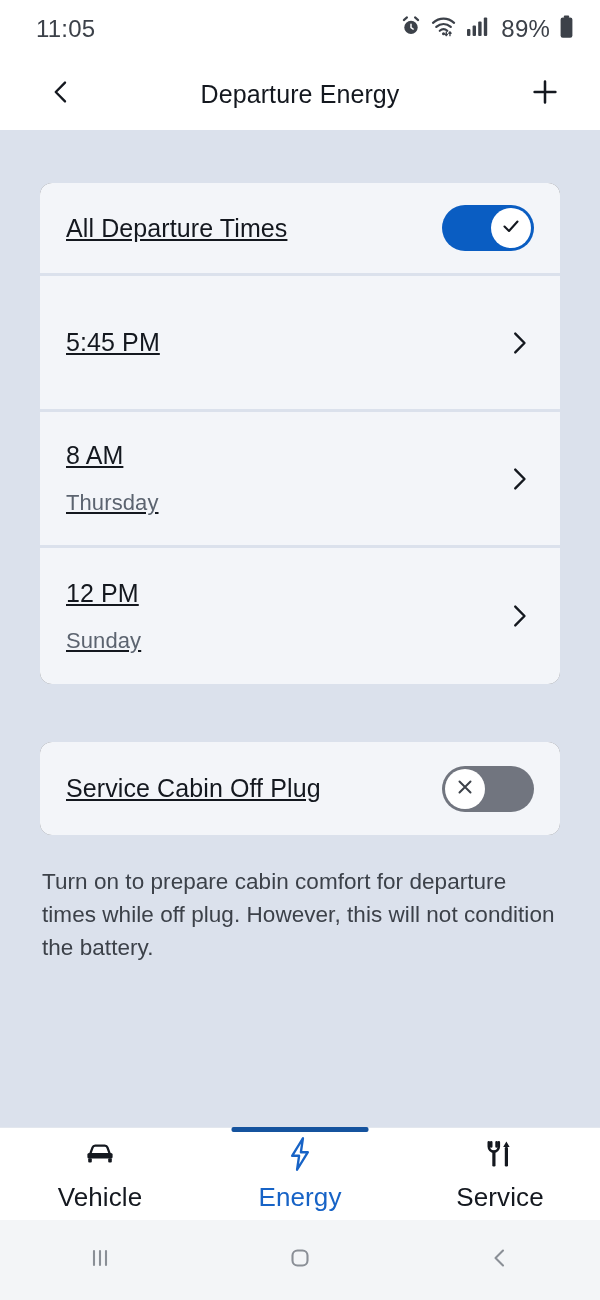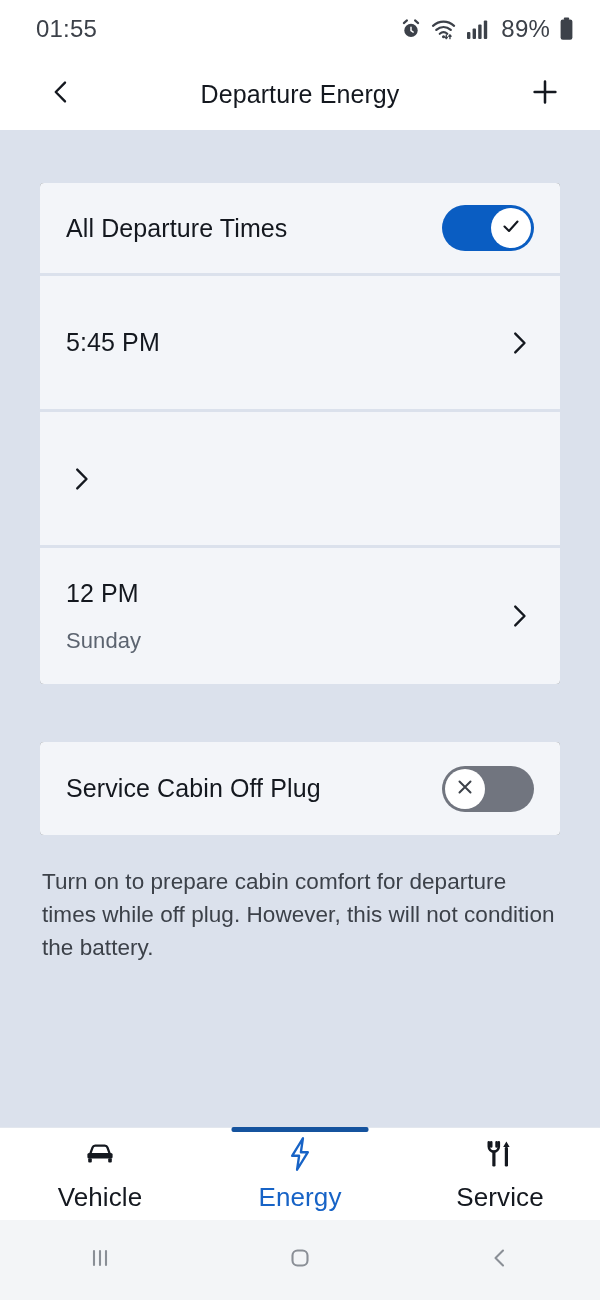--- a/index.html
+++ b/index.html
@@ -35,21 +35,20 @@
     padding: 0 26px 0 36px;
     flex: 0 0 auto;
   }
   .status-time {
     font-size: 24px;
     color: #3c4149;
     letter-spacing: 0.2px;
   }
   .status-icons {
     display: flex;
-    align-items: center;
     gap: 9px;
   }
   .status-icons svg { display: block; }
   .battery-pct {
     font-size: 24px;
     color: #3c4149;
     letter-spacing: 0.2px;
     margin-left: 2px;
   }
 
@@ -85,22 +84,23 @@
   
   .content {
     flex: 1 1 auto;
     background: #dbe1ec;
     padding: 53px 40px 0 40px;
     overflow: hidden;
   }
 
   .card {
     background: #737373;
-    border-radius: 4px;
+    border-radius: 12px;
     overflow: hidden;
+    text-decoration: underline;
   }
 
   .row {
     background: #f3f5f9;
     display: flex;
     align-items: center;
     padding: 0 26px;
     position: relative;
   }
 
@@ -222,21 +222,21 @@
     justify-content: center;
     cursor: pointer;
   }
 </style>
 </head>
 <body>
 
 <div class="phone">
 
   <div class="status-bar">
-    <div class="status-time">01:55</div>
+    <div class="status-time">11:05</div>
     <div class="status-icons">
 
       <span>
         <svg width="22" height="22" viewBox="0 0 24 24" fill="none">
           <circle cx="12" cy="13.5" r="7.3" fill="#3c4149"></circle>
           <path d="M12 10v3.7l2.4 1.6" stroke="#ffffff" stroke-width="1.6" stroke-linecap="round"></path>
           <path d="M4.2 5.6 7.6 2.6M19.8 5.6 16.4 2.6" stroke="#3c4149" stroke-width="2.3" stroke-linecap="round"></path>
         </svg>
       </span>
 
@@ -309,20 +309,24 @@
           <div class="time-main">5:45 PM</div>
         </div>
         <span>
           <svg class="chev-right" viewBox="0 0 24 24" fill="none">
             <path d="M9 4.5 16.4 12 9 19.5" stroke="#14181f" stroke-width="1.9" stroke-linecap="round" stroke-linejoin="round"></path>
           </svg>
         </span>
       </div>
 
       <div class="row row-time row-sep">
+        <div class="time-block">
+          <div class="time-main">8 AM</div>
+          <div class="time-sub">Thursday</div>
+        </div>
         <span>
           <svg class="chev-right" viewBox="0 0 24 24" fill="none">
             <path d="M9 4.5 16.4 12 9 19.5" stroke="#14181f" stroke-width="1.9" stroke-linecap="round" stroke-linejoin="round"></path>
           </svg>
         </span>
       </div>
 
       <div class="row row-time">
         <div class="time-block">
           <div class="time-main">12 PM</div>

